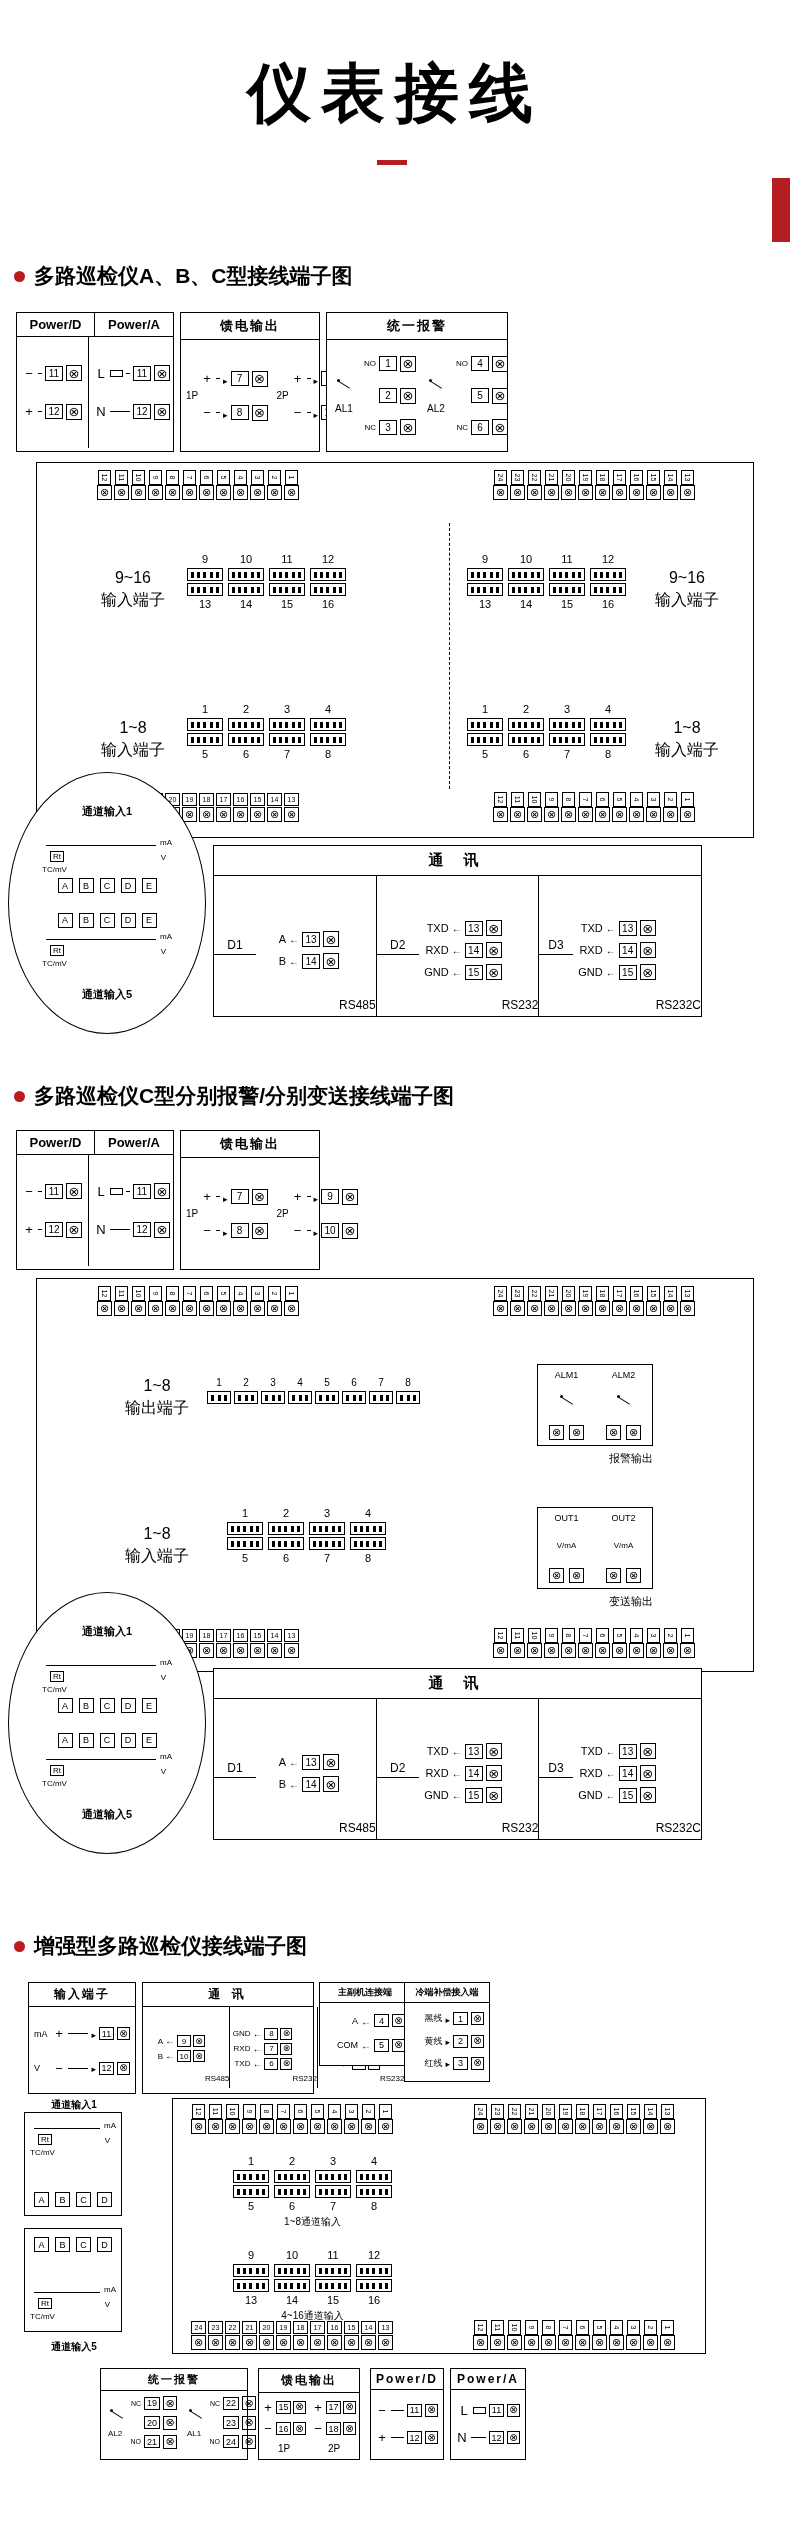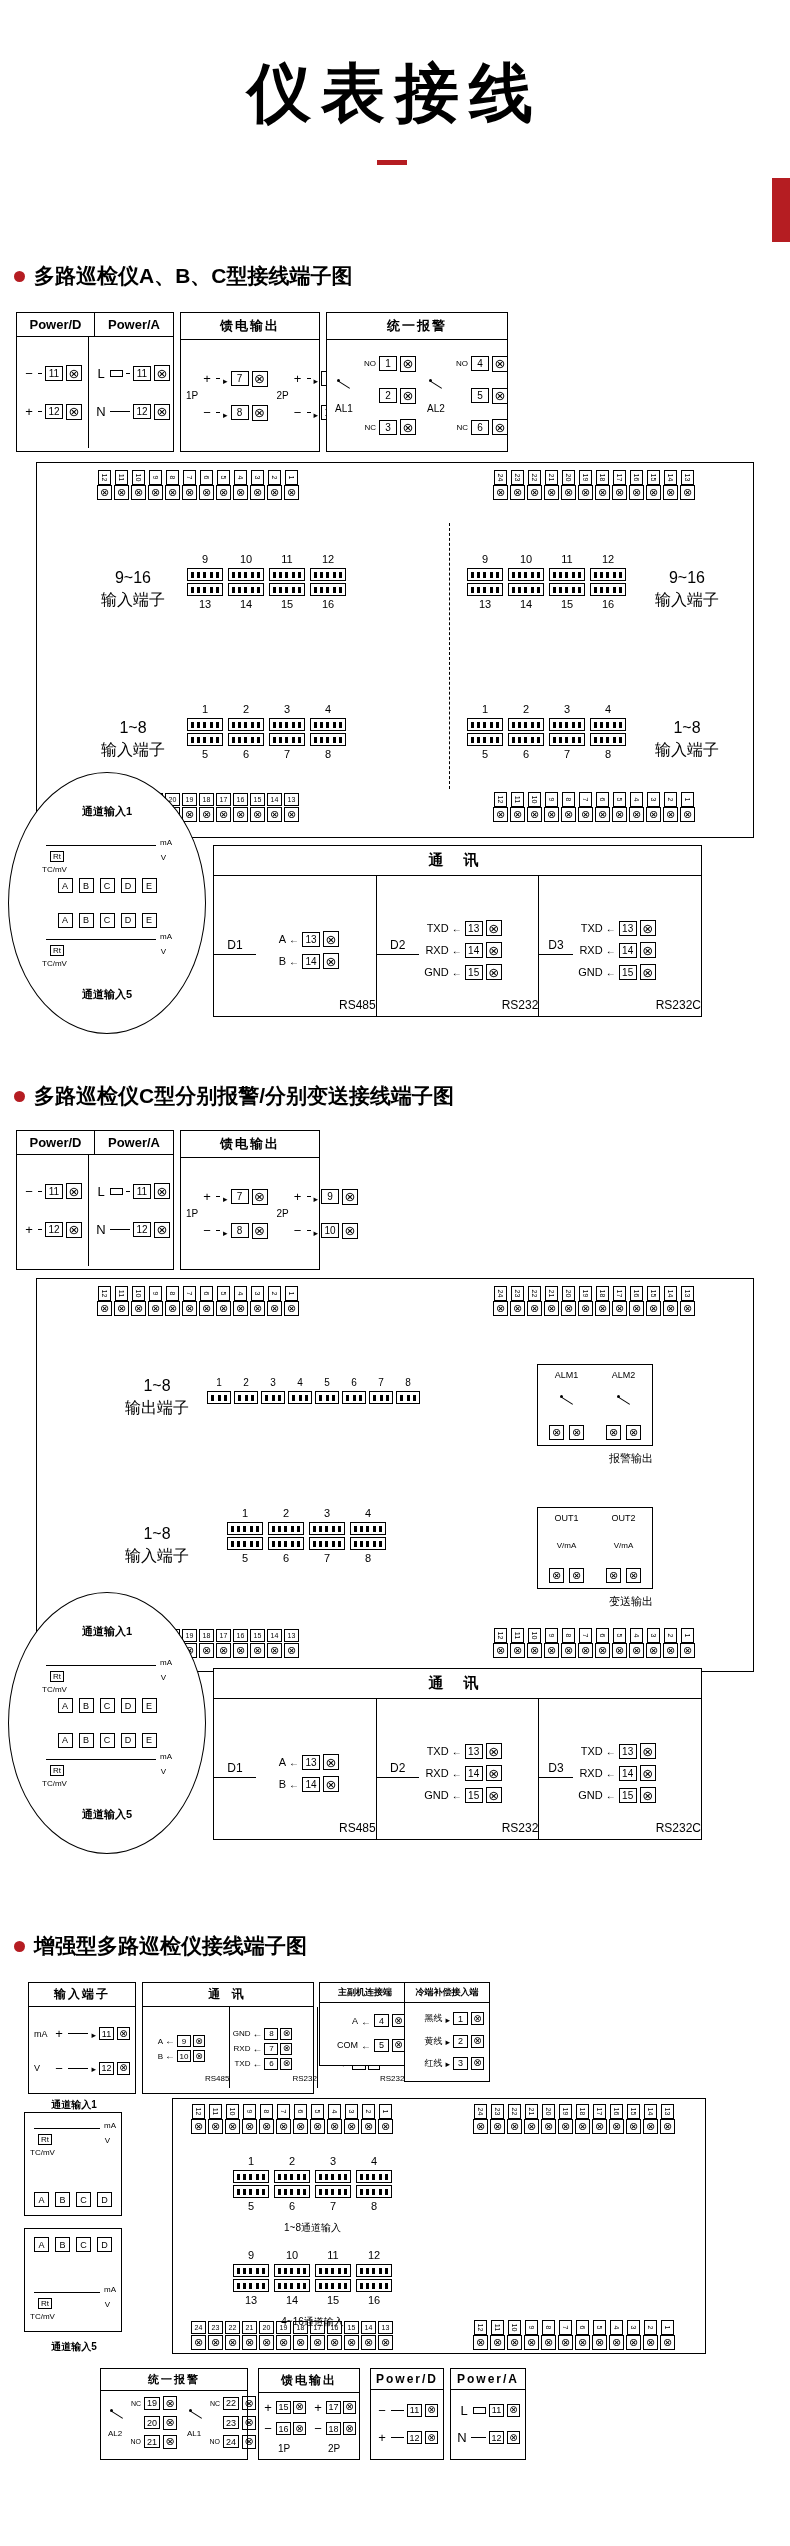--- a/index.html
+++ b/index.html
@@ -95,21 +95,21 @@
   .numsrow{display:flex;gap:5px}
   .bn{width:36px;text-align:center;font-size:11px;line-height:13px}
   .connrow{display:flex;gap:5px}
   .conn{width:36px;height:13px;border:1px solid #000;display:flex;align-items:center;justify-content:space-evenly;box-sizing:border-box}
   .pin{width:3px;height:6px;background:#000;display:block}
   .numsrow8{display:flex;gap:3px}
   .bn8{width:24px;text-align:center;font-size:10px;line-height:12px}
   .connrow8{display:flex;gap:3px}
   .conn8{width:24px;height:13px;border:1px solid #000;display:flex;align-items:center;justify-content:space-evenly;box-sizing:border-box}
   .sidelabel{font-size:16px;line-height:1.35;text-align:center}
-  .bcaption{font-size:10px;text-align:center;margin-top:6px}
+  .bcaption{font-size:10px;text-align:center;margin-top:0}
 
   
   .circle{width:198px;height:262px;border:1px solid #000;border-radius:50%;background:#fff;display:flex;flex-direction:column;align-items:center;justify-content:space-evenly;box-sizing:border-box;padding:12px 0}
   .ch-label{font-size:11px;font-weight:bold}
   .ch-diagram{display:flex;flex-direction:column;align-items:center;gap:4px}
   .ch-sigs{position:relative;font-size:8px}
   .ch-sigs.big{width:130px;height:36px}
   .ch-sigs.sm3{width:86px;height:38px}
   .ch-sigs::after{content:"";position:absolute;left:4px;right:16px;top:7px;border-top:1px solid #000}
   .ma3{position:absolute;right:0;top:0}

